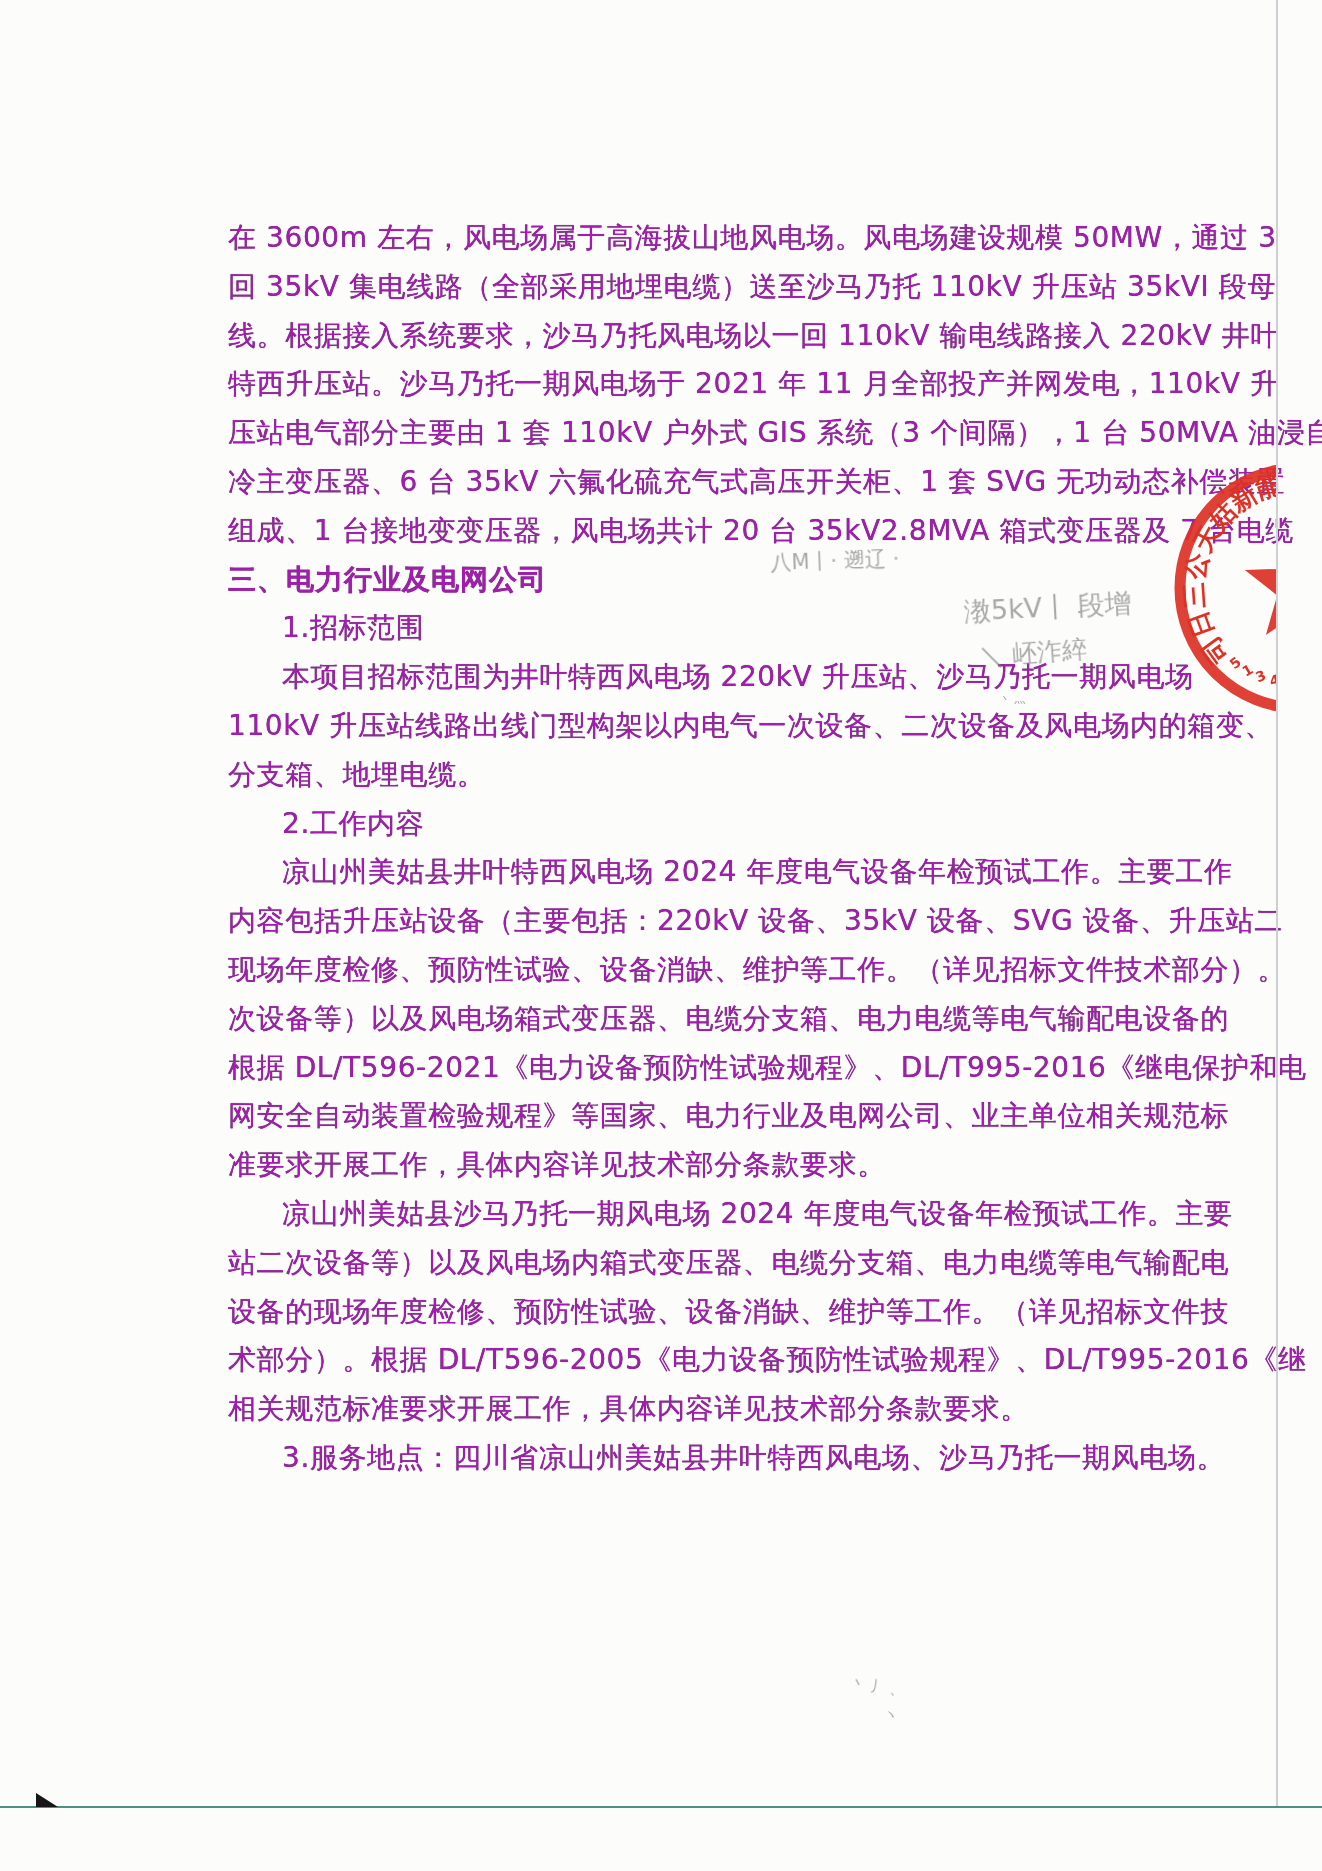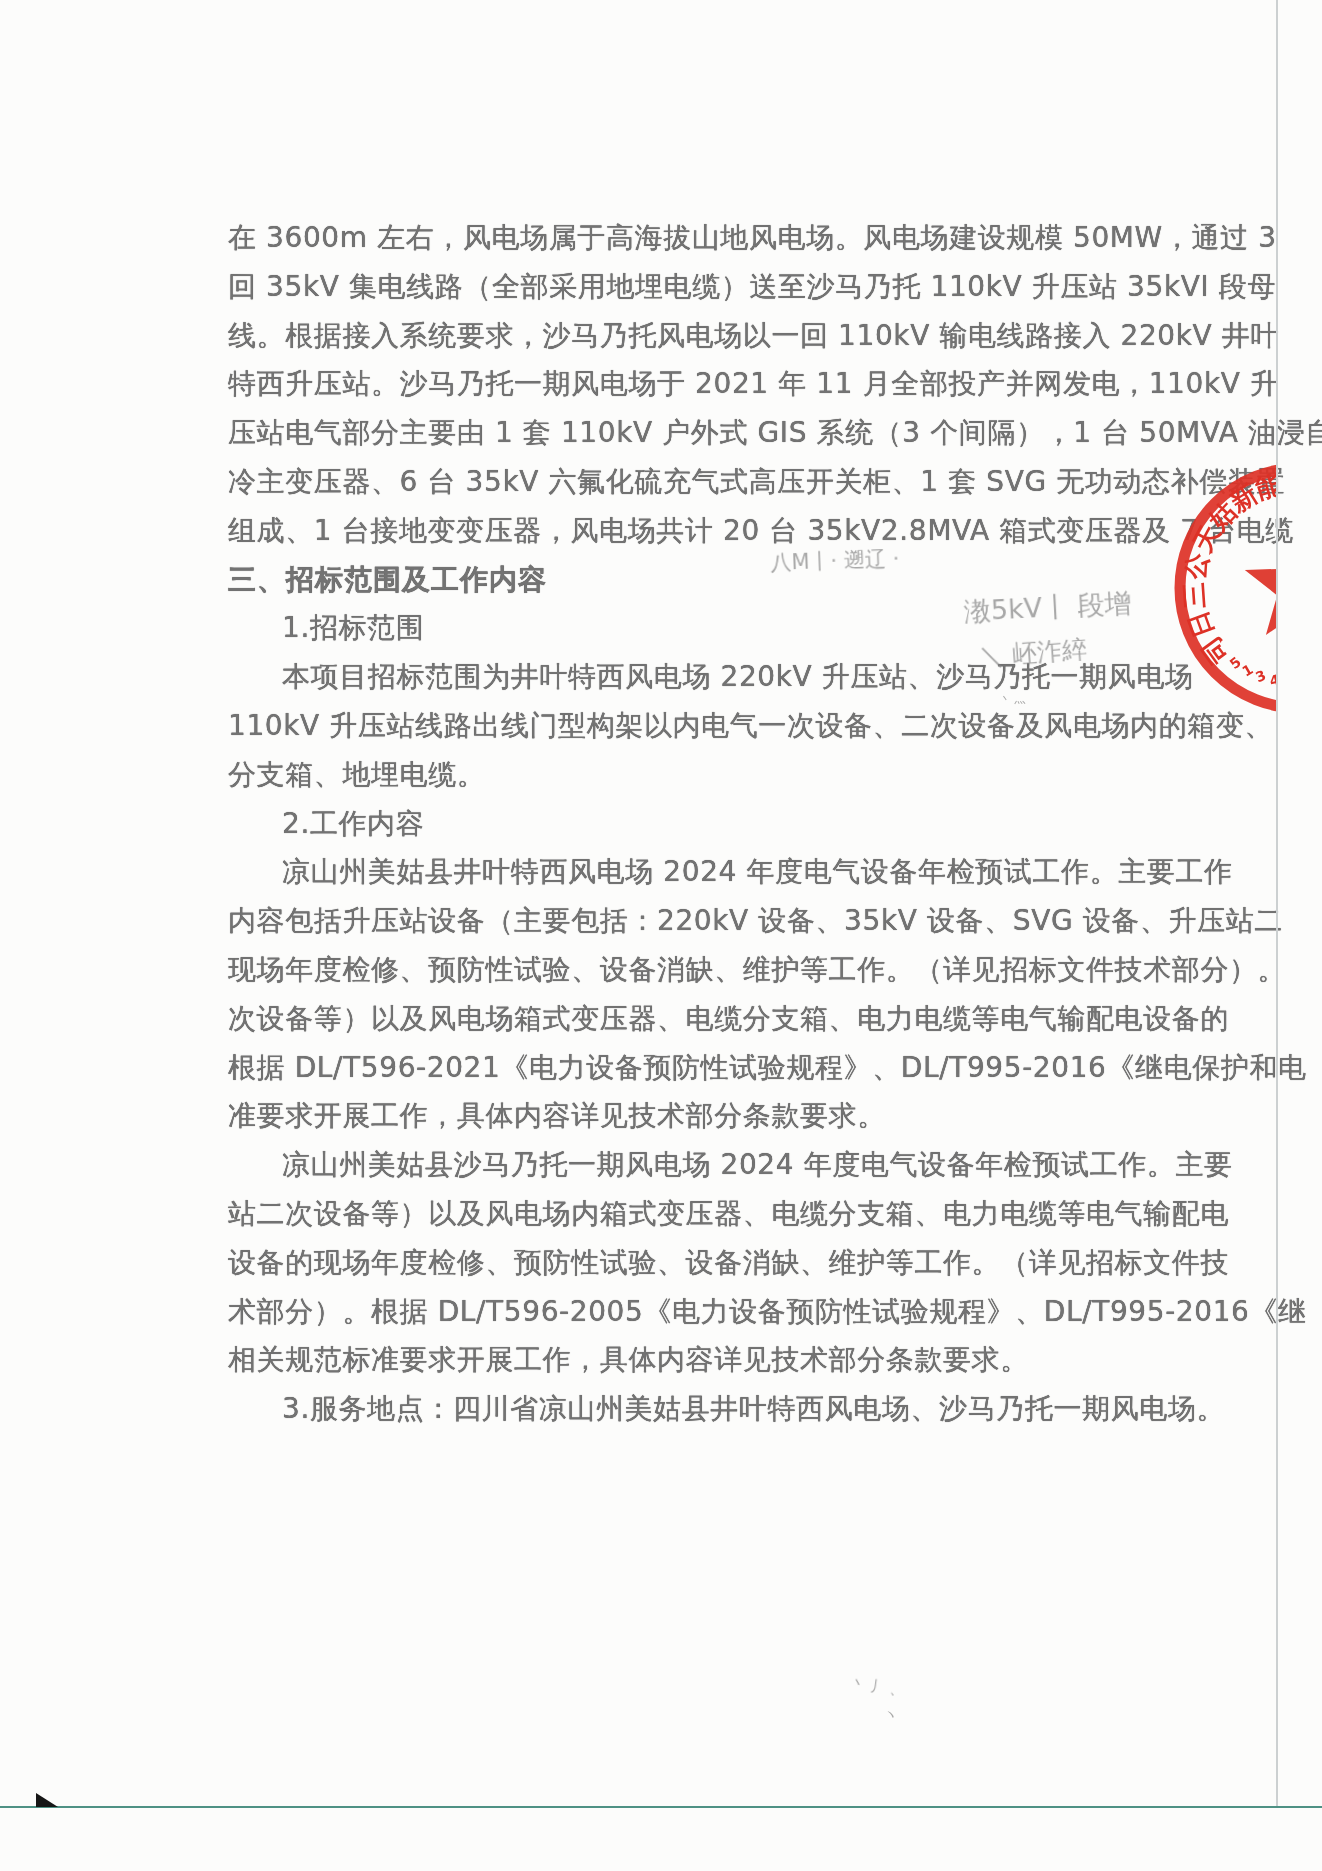--- a/index.html
+++ b/index.html
@@ -8,21 +8,21 @@
     width:1322px;height:1871px;
     background:#fcfcfb;
     overflow:hidden;
     font-family:"DejaVu Sans",sans-serif;
   }
   
   .text-block{
     position:absolute;
     left:228px;top:214px;
     width:880px;
-    color:#737373;
+    color:#a21caf;
   }
   .line{
     height:48.8px;
     line-height:48.8px;
     font-size:28px;
     letter-spacing:0.6px;
     white-space:nowrap;
     text-shadow:0 0 0.7px rgba(20,20,20,0.85);
     filter:blur(0.22px);
   }
@@ -73,31 +73,32 @@
 <div class="page">
 
   <div class="text-block" id="text-block">
       <div class="line">在 3600m 左右，风电场属于高海拔山地风电场。风电场建设规模 50MW，通过 3</div>
       <div class="line">回 35kV 集电线路（全部采用地埋电缆）送至沙马乃托 110kV 升压站 35kVI 段母</div>
       <div class="line">线。根据接入系统要求，沙马乃托风电场以一回 110kV 输电线路接入 220kV 井叶</div>
       <div class="line">特西升压站。沙马乃托一期风电场于 2021 年 11 月全部投产并网发电，110kV 升</div>
       <div class="line">压站电气部分主要由 1 套 110kV 户外式 GIS 系统（3 个间隔），1 台 50MVA 油浸自</div>
       <div class="line">冷主变压器、6 台 35kV 六氟化硫充气式高压开关柜、1 套 SVG 无功动态补偿装置</div>
       <div class="line">组成、1 台接地变变压器，风电场共计 20 台 35kV2.8MVA 箱式变压器及 7 台电缆</div>
-      <div class="line bold">三、招标范围及工作内容</div>
+      <div class="line bold">三、电力行业及电网公司</div>
       <div class="line indent">1.招标范围</div>
       <div class="line indent">本项目招标范围为井叶特西风电场 220kV 升压站、沙马乃托一期风电场</div>
       <div class="line">110kV 升压站线路出线门型构架以内电气一次设备、二次设备及风电场内的箱变、</div>
       <div class="line">分支箱、地埋电缆。</div>
       <div class="line indent">2.工作内容</div>
       <div class="line indent">凉山州美姑县井叶特西风电场 2024 年度电气设备年检预试工作。主要工作</div>
       <div class="line">内容包括升压站设备（主要包括：220kV 设备、35kV 设备、SVG 设备、升压站二</div>
       <div class="line">现场年度检修、预防性试验、设备消缺、维护等工作。（详见招标文件技术部分）。</div>
       <div class="line">次设备等）以及风电场箱式变压器、电缆分支箱、电力电缆等电气输配电设备的</div>
       <div class="line">根据 DL/T596-2021《电力设备预防性试验规程》、DL/T995-2016《继电保护和电</div>
+      <div class="line">网安全自动装置检验规程》等国家、电力行业及电网公司、业主单位相关规范标</div>
       <div class="line">准要求开展工作，具体内容详见技术部分条款要求。</div>
       <div class="line indent">凉山州美姑县沙马乃托一期风电场 2024 年度电气设备年检预试工作。主要</div>
       <div class="line">站二次设备等）以及风电场内箱式变压器、电缆分支箱、电力电缆等电气输配电</div>
       <div class="line">设备的现场年度检修、预防性试验、设备消缺、维护等工作。（详见招标文件技</div>
       <div class="line">术部分）。根据 DL/T596-2005《电力设备预防性试验规程》、DL/T995-2016《继</div>
       <div class="line">相关规范标准要求开展工作，具体内容详见技术部分条款要求。</div>
       <div class="line indent">3.服务地点：四川省凉山州美姑县井叶特西风电场、沙马乃托一期风电场。</div>
     </div>
 
   <div class="stamp-clip">

